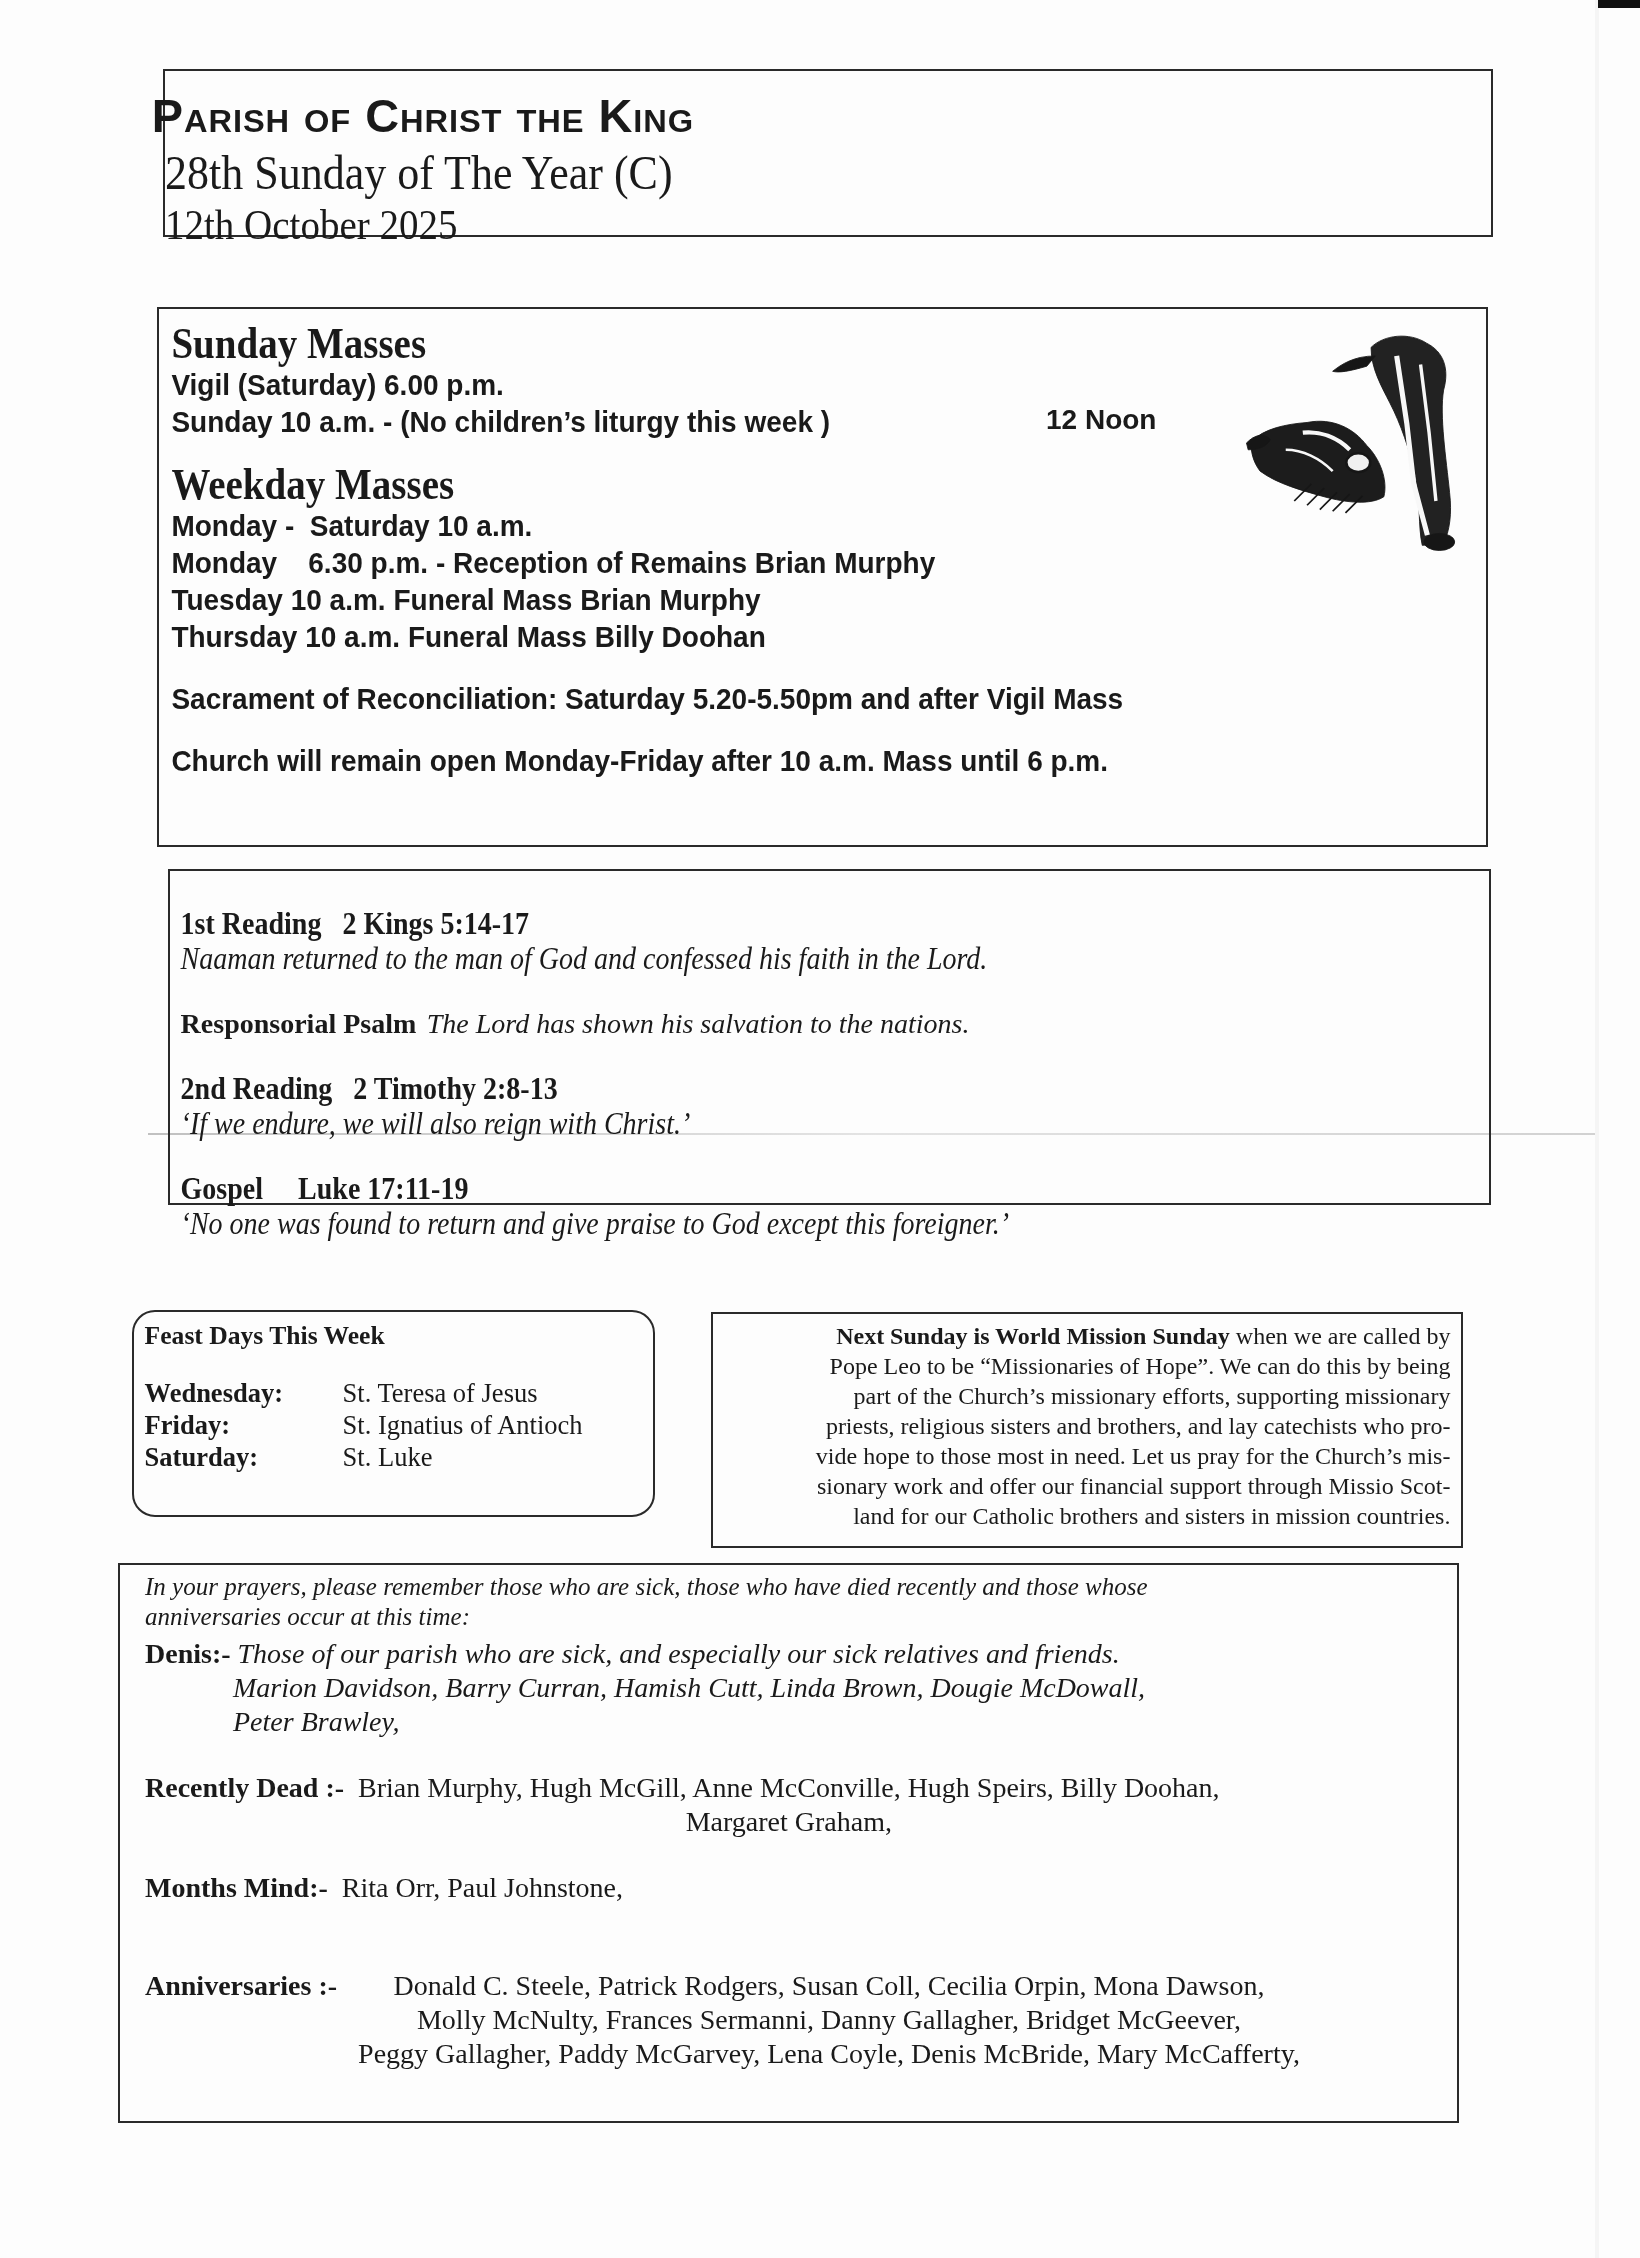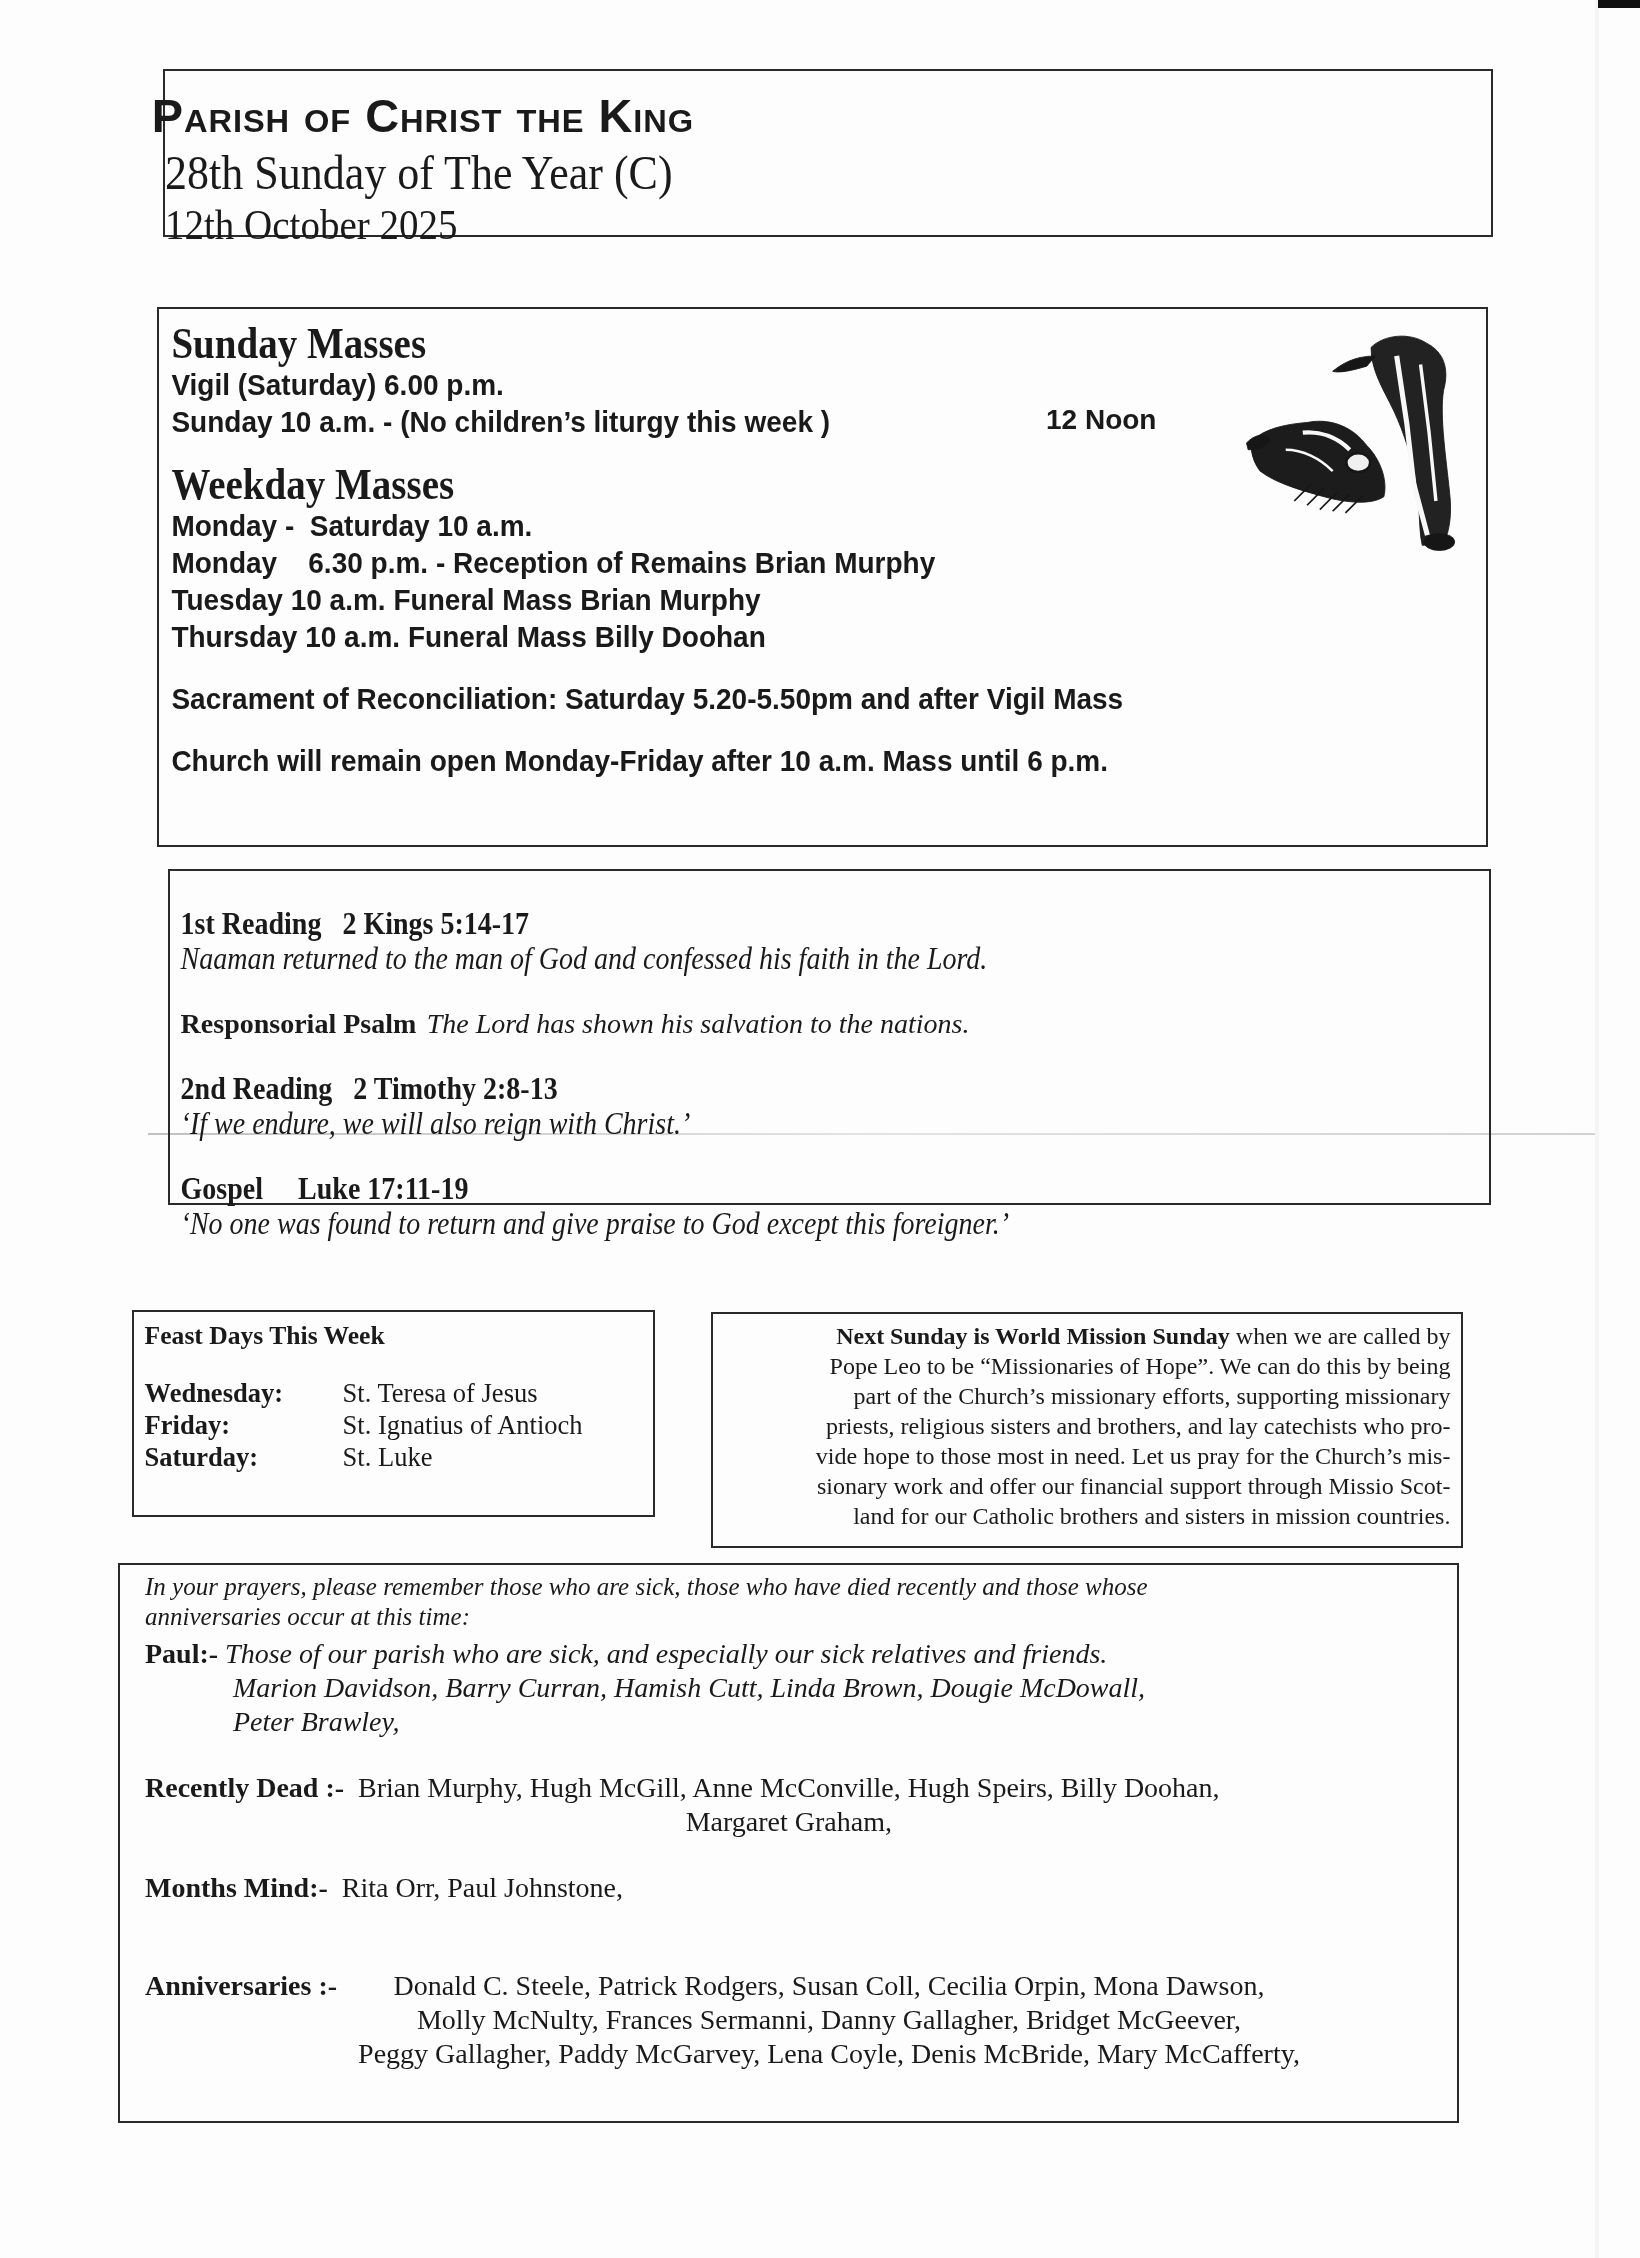--- a/index.html
+++ b/index.html
@@ -24,21 +24,21 @@
   #noon { position: absolute; left: 887px; top: 95px; font-family: "Liberation Sans", sans-serif; font-weight: bold; font-size: 28px; }
   #illustration { position: absolute; left: 1067px; top: 8.8px; width: 256px; height: 238px; }
 
   
   #readings-box { left: 148px; top: 869px; width: 1323px; height: 336px; padding: 35px 10.6px 0 10.6px; margin-left: 20px; }
   .r-ref { font-weight: bold; font-size: 28px; display: block; line-height: 35px; transform: scaleY(1.1); transform-origin: left; }
   .r-text { font-style: italic; font-size: 28px; display: block; line-height: 35px; transform: scaleY(1.1); transform-origin: left; }
   .r-gap { height: 30px; }
 
   
-  #feast-box { left: 132px; top: 1310px; width: 523px; height: 207px; padding: 8.8px 10.6px; }
+  #feast-box { left: 132px; top: 1310px; width: 523px; height: 207px; padding: 8.8px 10.6px; border-radius: 23px; }
   #feast-title { font-weight: bold; font-size: 25.6px; }
   .feast-row { display: flex; font-size: 26.5px; line-height: 32px; }
   .feast-day { width: 198px; font-weight: bold; }
 
   
   #mission-box { left: 711px; top: 1312px; width: 752px; height: 236px; padding: 7px 10.6px; font-size: 24px; line-height: 30px; text-align: right; }
 
   
   #prayers-box { left: 118px; top: 1563px; width: 1341px; height: 560px; border-bottom-width: 2.6px; padding: 7px 25px; }
   .p-intro { font-style: italic; font-size: 25px; line-height: 30px; }
@@ -156,21 +156,21 @@
   <div>vide hope to those most in need. Let us pray for the Church’s mis-</div>
   <div>sionary work and offer our financial support through Missio Scot-</div>
   <div>land for our Catholic brothers and sisters in mission countries.</div>
 </div>
 
 <div class="box" id="prayers-box">
   <div class="p-intro">In your prayers, please remember those who are sick, those who have died recently and those whose</div>
   <div class="p-intro">anniversaries occur  at this time:</div>
 
   <div class="p-row" style="margin-top:5.3px">
-    <span class="p-label">Paul:-</span>
+    <span class="p-label">Denis:-</span>
     <span class="it">Those of our parish who are sick, and especially our sick relatives  and friends.</span>
     <span class="it p-indent" style="margin-left:88px">Marion Davidson, Barry Curran, Hamish Cutt, Linda Brown, Dougie McDowall,</span>
     <span class="it p-indent" style="margin-left:88px">Peter Brawley,</span>
   </div>
 
   <div style="height:32px"></div>
   <div class="p-row">
     <span class="p-label">Recently Dead :-</span>&nbsp;
     <span class="names-block">
       <span style="display:block">Brian Murphy, Hugh McGill, Anne McConville, Hugh Speirs, Billy Doohan,</span>

